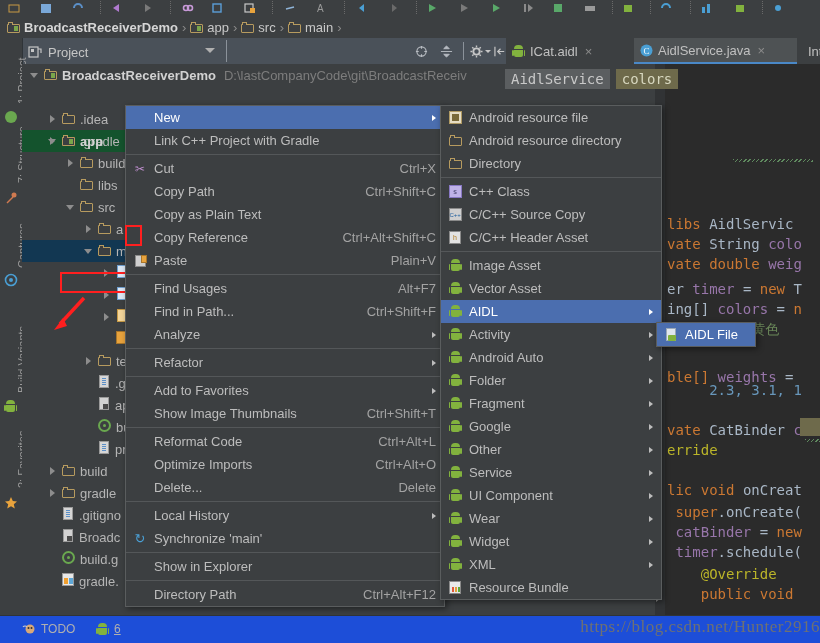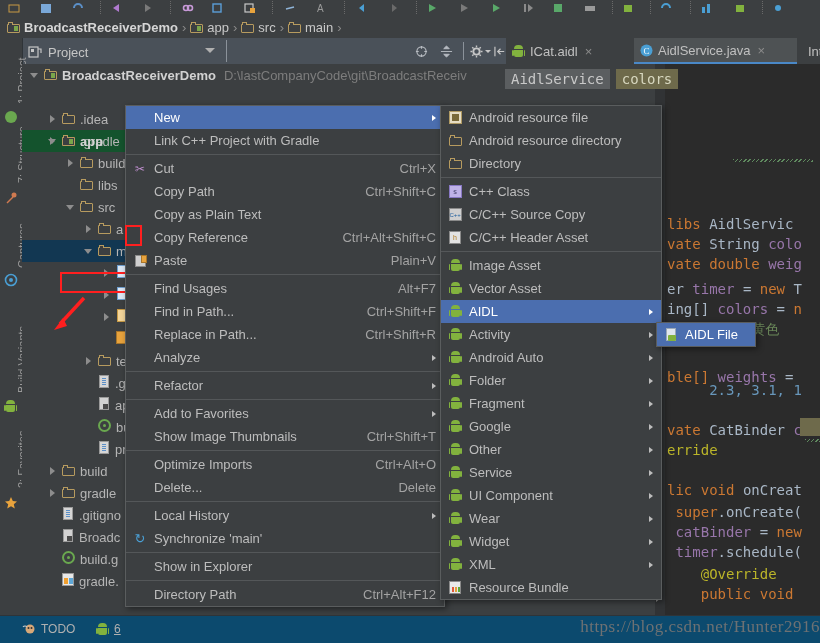--- a/index.html
+++ b/index.html
@@ -152,21 +152,21 @@
   .bundleico:after{content:"";position:absolute;left:2px;bottom:1px;width:2px;height:5px;background:#e05a3a;
      box-shadow:3px 0 0 0 #e0a03a, 6px 0 0 0 #5fa83a;}
   .scissors{color:#c08fd0;font-size:12px;}
   .copyico{width:11px;height:12px;border:1px solid #6f9fd0;background:#dce8f5;display:inline-block;position:relative;box-sizing:border-box;}
   .pasteico{width:11px;height:12px;border:1px solid #8a8a8a;background:#cfcfcf;display:inline-block;position:relative;box-sizing:border-box;}
   .pasteico:after{content:"";position:absolute;right:-2px;top:-1px;width:6px;height:8px;background:#e8a33d;border:1px solid #a9762a;box-sizing:border-box;}
   .syncico{color:#4a9fd4;font-size:13px;}
   .redbox{position:absolute;left:-1px;top:-1px;width:17px;height:21px;border:2px solid #ff1f1f;box-sizing:border-box;}
 
   
-  #statusbar{left:0;top:615px;width:820px;height:28px;background:#0c4a6e;border-top:1px solid #2f3438;}
+  #statusbar{left:0;top:615px;width:820px;height:28px;background:#1d4ed8;border-top:1px solid #2f3438;}
   .sbitem{position:absolute;top:6px;display:flex;align-items:center;}
   .sbitem .slab{margin-left:5px;font-size:12px;color:#b0b0b0;}
   #watermark{left:490px;top:617px;width:330px;text-align:right;font-family:"Liberation Serif", serif;
      font-size:17px;color:#6e7173;letter-spacing:0.5px;white-space:nowrap;}
 </style>
 </head>
 <body>
 
 <div class="abs" id="toolbar-strip">
   <svg class="tb" style="left:8px" viewBox="0 0 12 12">
@@ -571,25 +571,20 @@
       <span class="mlabel">Find Usages</span>
       <span class="mkey">Alt+F7</span>
     </div>
     <div class="mi">
       <span class="micon"></span>
       <span class="mlabel">Find in Path...</span>
       <span class="mkey">Ctrl+Shift+F</span>
     </div>
     <div class="mi">
       <span class="micon"></span>
-      <span class="mlabel">Replace in Path...</span>
-      <span class="mkey">Ctrl+Shift+R</span>
-    </div>
-    <div class="mi">
-      <span class="micon"></span>
       <span class="mlabel">Analyze</span>
       <span class="msub"></span>
     </div>
     <div class="msep"></div>
     <div class="mi">
       <span class="micon"></span>
       <span class="mlabel">Refactor</span>
       <span class="msub"></span>
     </div>
     <div class="msep"></div>
@@ -597,20 +592,25 @@
       <span class="micon"></span>
       <span class="mlabel">Add to Favorites</span>
       <span class="msub"></span>
     </div>
     <div class="mi">
       <span class="micon"></span>
       <span class="mlabel">Show Image Thumbnails</span>
       <span class="mkey">Ctrl+Shift+T</span>
     </div>
     <div class="msep"></div>
+    <div class="mi">
+      <span class="micon"></span>
+      <span class="mlabel">Reformat Code</span>
+      <span class="mkey">Ctrl+Alt+L</span>
+    </div>
     <div class="mi">
       <span class="micon"></span>
       <span class="mlabel">Optimize Imports</span>
       <span class="mkey">Ctrl+Alt+O</span>
     </div>
     <div class="mi">
       <span class="micon"></span>
       <span class="mlabel">Delete...</span>
       <span class="mkey">Delete</span>
     </div>

